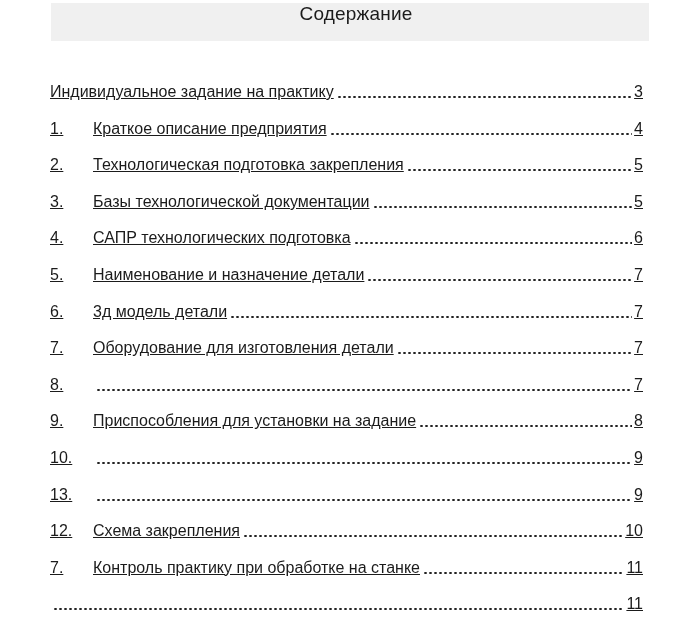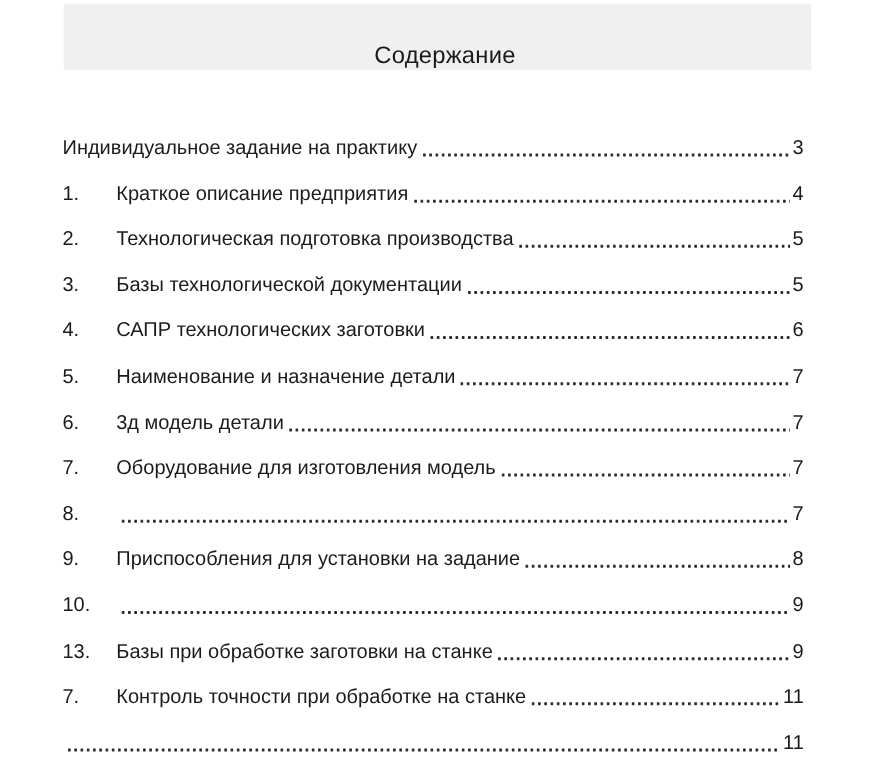--- a/index.html
+++ b/index.html
@@ -9,33 +9,34 @@
   body {
     width: 696px;
     height: 626px;
     background: #ffffff;
     overflow: hidden;
     font-family: "Liberation Sans", "DejaVu Sans", sans-serif;
     color: var(--text, #1b1b1b);
   }
   .toc-header {
     margin: 3px 47px 0 51px;
-    height: 53px;
+    height: 38px;
     background: var(--header-bg, #f0f0f0);
     display: flex;
-    align-items: flex-end;
+    align-items: flex-start;
     justify-content: center;
     padding-left: 12px;
   }
   .toc-header .title {
     font-size: 19px;
     letter-spacing: 0.2px;
   }
   .toc {
-    margin: 52px 53px 0 50px;
+    margin: 40px 53px 0 50px;
+    text-decoration: underline;
   }
   .toc-row {
     display: flex;
     height: 21px;
     line-height: 21px;
     margin-bottom: 15.6px;
     font-size: 16px;
     cursor: default;
   }
   .toc-row .num {
@@ -76,51 +77,51 @@
       <span class="pagenum">3</span>
     </div>
       <div class="toc-row">
       <span class="num">1.</span>
       <span class="label">Краткое описание предприятия</span>
       <span class="leader"></span>
       <span class="pagenum">4</span>
     </div>
       <div class="toc-row">
       <span class="num">2.</span>
-      <span class="label">Технологическая подготовка производства</span>
+      <span class="label">Технологическая подготовка закрепления</span>
       <span class="leader"></span>
       <span class="pagenum">5</span>
     </div>
       <div class="toc-row">
       <span class="num">3.</span>
       <span class="label">Базы технологической документации</span>
       <span class="leader"></span>
       <span class="pagenum">5</span>
     </div>
       <div class="toc-row">
       <span class="num">4.</span>
-      <span class="label">САПР технологических заготовки</span>
+      <span class="label">САПР технологических подготовка</span>
       <span class="leader"></span>
       <span class="pagenum">6</span>
     </div>
       <div class="toc-row">
       <span class="num">5.</span>
       <span class="label">Наименование и назначение детали</span>
       <span class="leader"></span>
       <span class="pagenum">7</span>
     </div>
       <div class="toc-row">
       <span class="num">6.</span>
       <span class="label">3д модель детали</span>
       <span class="leader"></span>
       <span class="pagenum">7</span>
     </div>
       <div class="toc-row">
       <span class="num">7.</span>
-      <span class="label">Оборудование для изготовления модель</span>
+      <span class="label">Оборудование для изготовления детали</span>
       <span class="leader"></span>
       <span class="pagenum">7</span>
     </div>
       <div class="toc-row">
       <span class="num">8.</span>
       <span class="leader"></span>
       <span class="pagenum">7</span>
     </div>
       <div class="toc-row">
       <span class="num">9.</span>
@@ -128,27 +129,32 @@
       <span class="leader"></span>
       <span class="pagenum">8</span>
     </div>
       <div class="toc-row">
       <span class="num">10.</span>
       <span class="leader"></span>
       <span class="pagenum">9</span>
     </div>
       <div class="toc-row">
       <span class="num">13.</span>
-      <span class="label">Базы при обработке заготовки на станке</span>
       <span class="leader"></span>
       <span class="pagenum">9</span>
     </div>
       <div class="toc-row">
+      <span class="num">12.</span>
+      <span class="label">Схема закрепления</span>
+      <span class="leader"></span>
+      <span class="pagenum">10</span>
+    </div>
+      <div class="toc-row">
       <span class="num">7.</span>
-      <span class="label">Контроль точности при обработке на станке</span>
+      <span class="label">Контроль практику при обработке на станке</span>
       <span class="leader"></span>
       <span class="pagenum">11</span>
     </div>
       <div class="toc-row no-num">
 
       <span class="leader"></span>
       <span class="pagenum">11</span>
     </div>
     </main>
 

